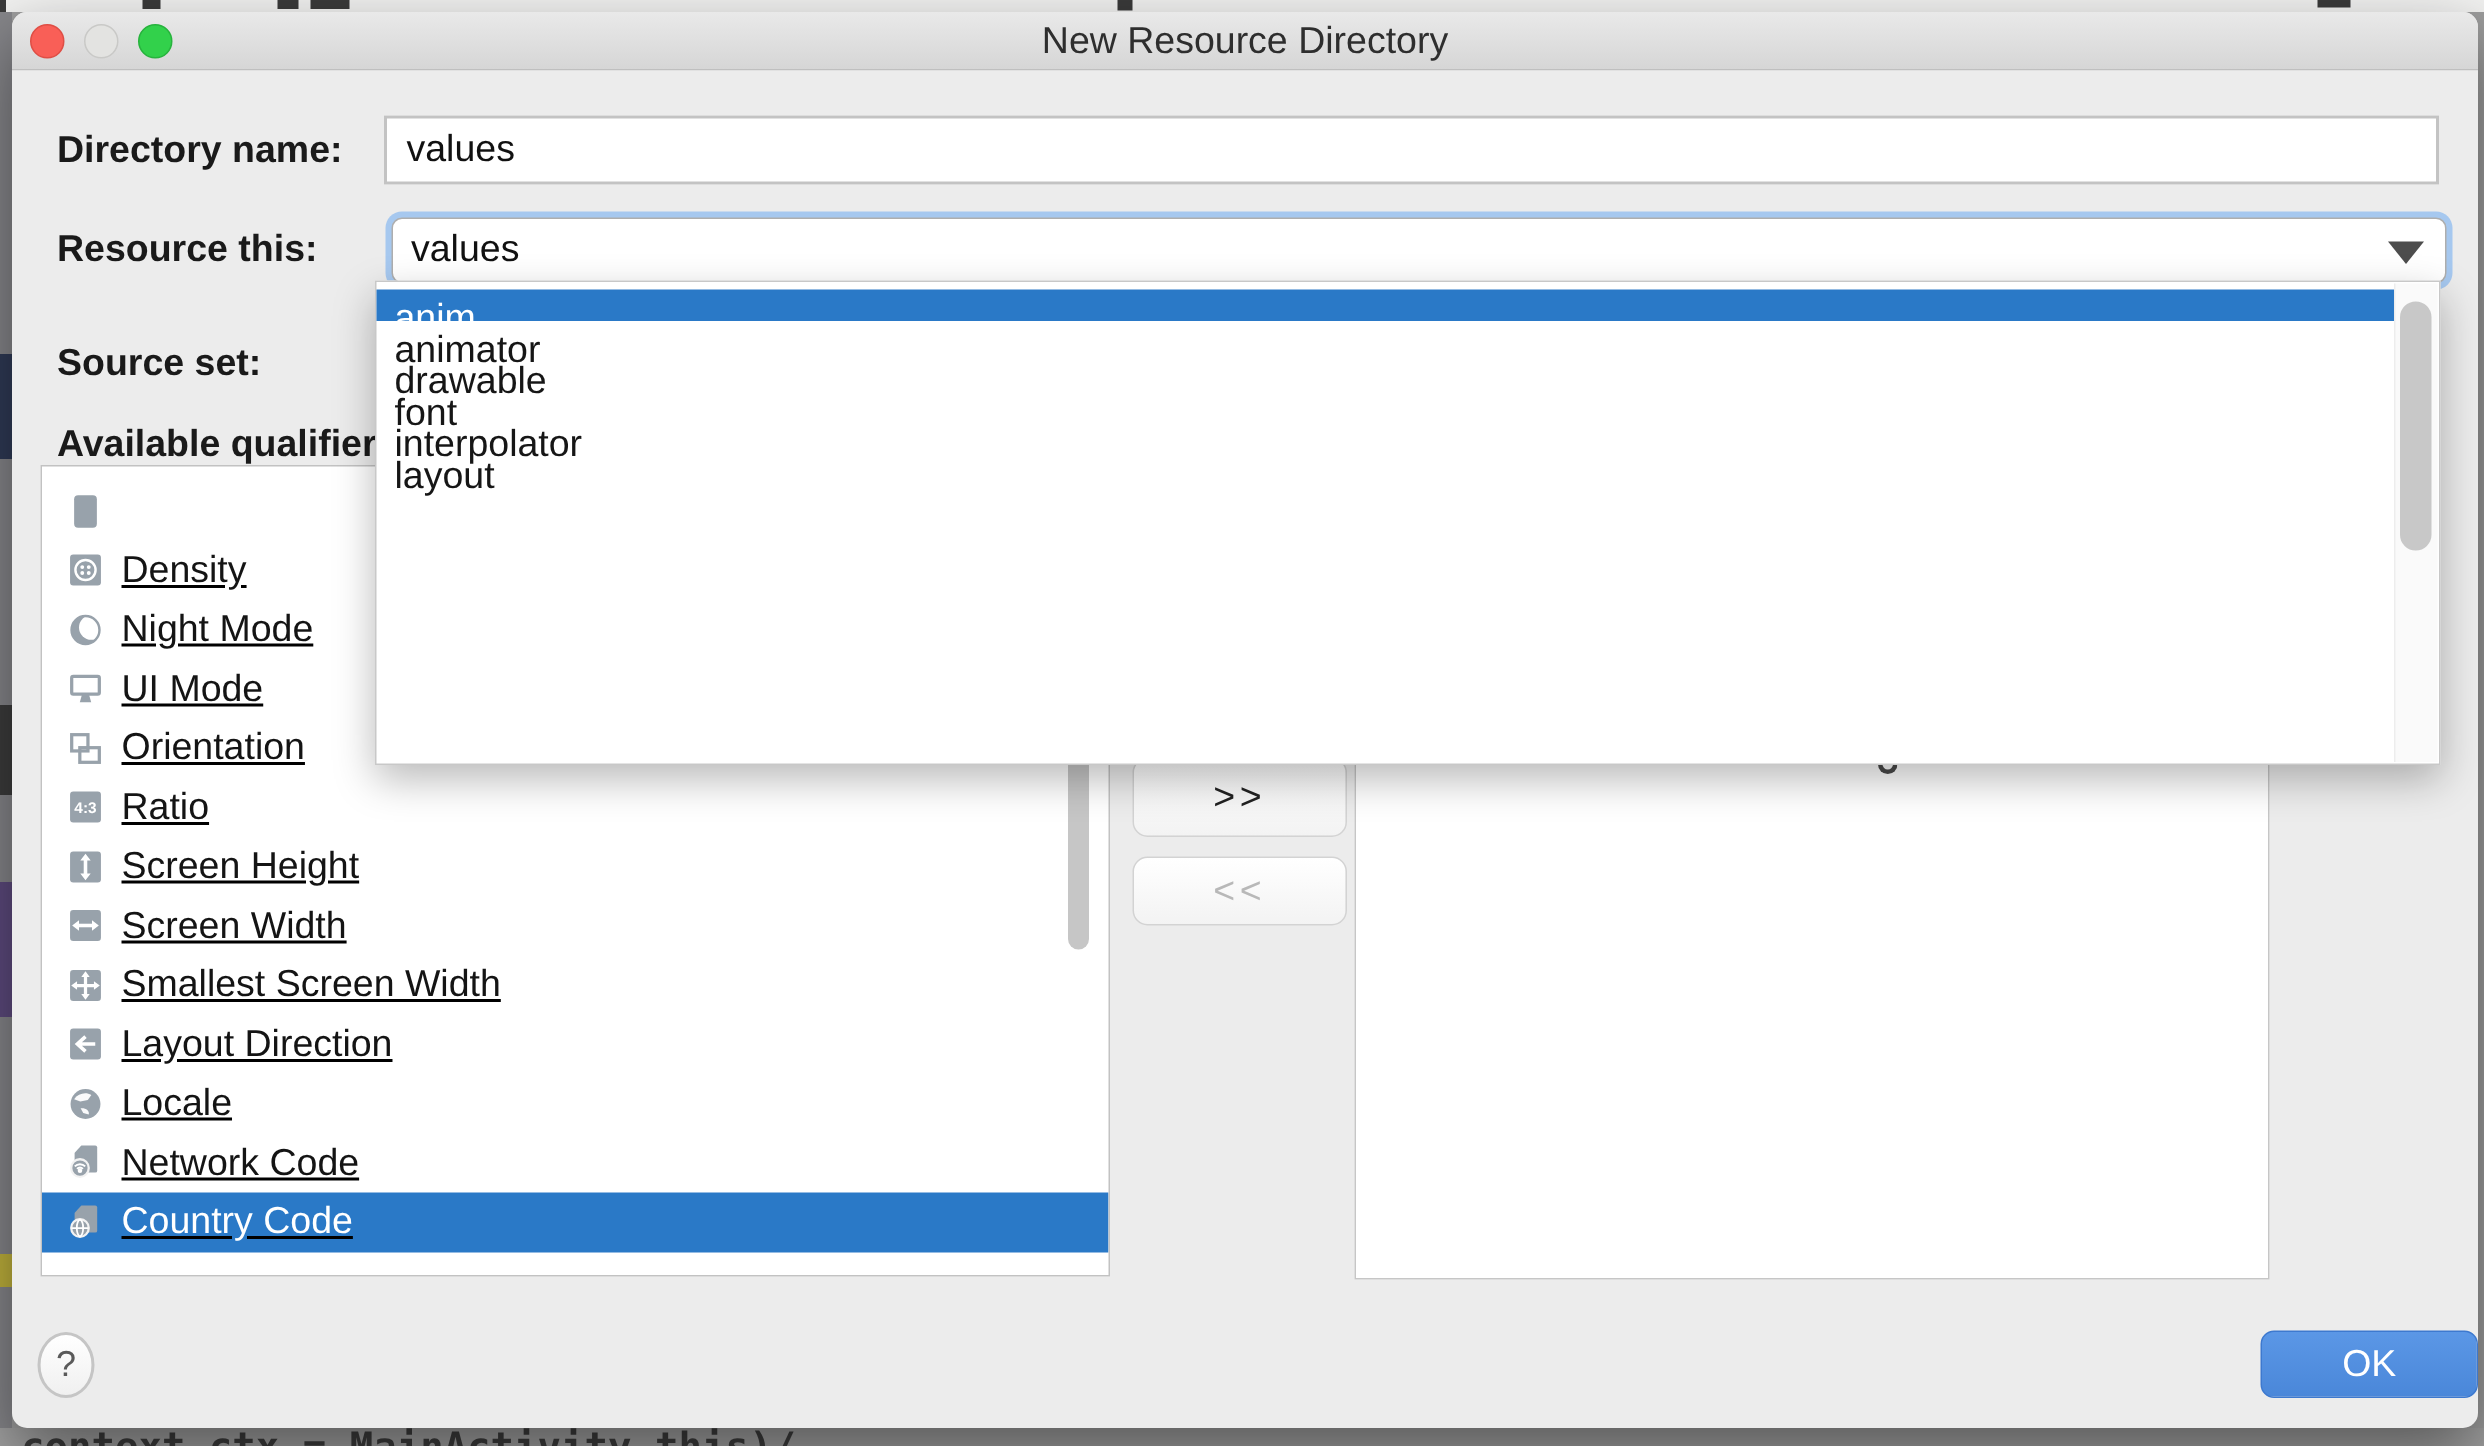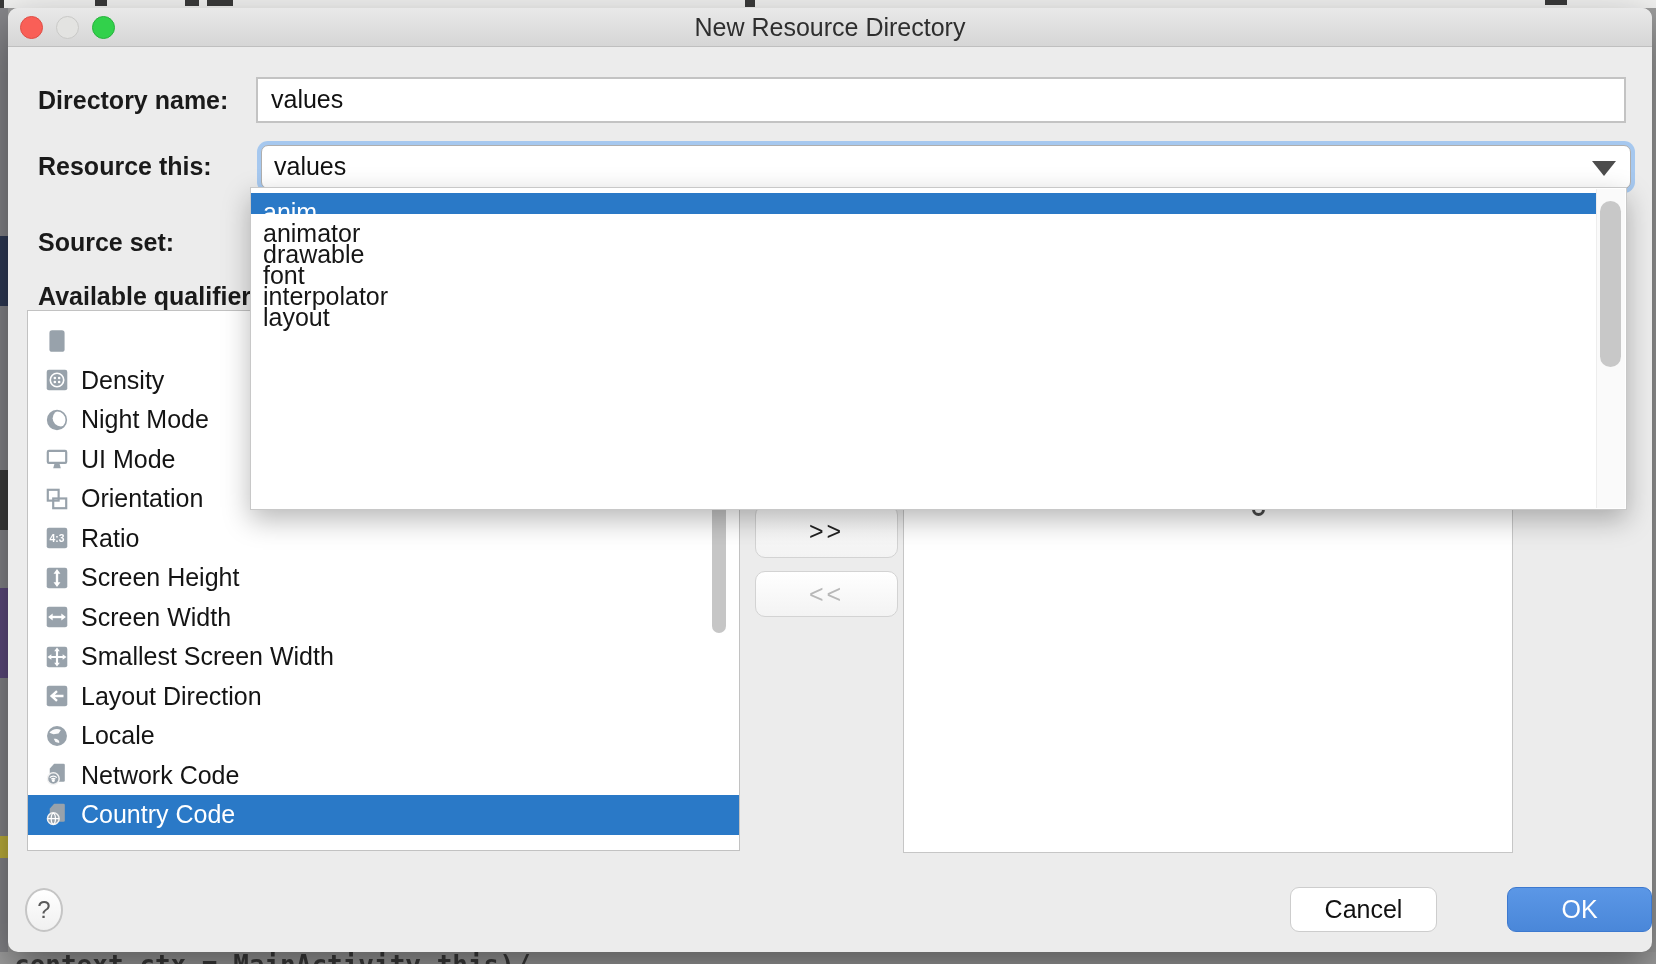--- a/index.html
+++ b/index.html
@@ -41,21 +41,21 @@
   .combo{position:absolute;left:253px;top:137px;width:1370px;height:44px;background:#fff;
          border:1px solid #aeaeae;border-radius:7px;box-sizing:border-box;
          box-shadow:0 0 0 4px var(--focus-ring);}
   .combo .val{display:block;padding-left:12px;line-height:41px;font-size:25px;color:#111;}
   .combo-arrow{position:absolute;right:14px;top:15px;width:0;height:0;
                border-left:12px solid transparent;border-right:12px solid transparent;
                border-top:15px solid #4d4d4d;}
 
   
   .qual-list{position:absolute;left:19px;top:302px;width:713px;height:541px;background:#fff;
-             border:1px solid #c2c2c2;box-sizing:border-box;overflow:hidden;padding-top:10px;}
+             border:1px solid #c2c2c2;box-sizing:border-box;overflow:hidden;padding-top:10px;text-decoration:underline;}
   .qual-row{height:39.5px;display:flex;align-items:center;padding-left:16px;white-space:nowrap;}
   .qual-row.selected{background:var(--sel);}
   .qual-row.selected .qlabel{color:#fff;}
   .qicon{width:26px;height:26px;margin-right:11px;flex:0 0 26px;color:var(--icon-gray);}
   .qicon svg{display:block;}
   .qlabel{font-size:25px;color:#141414;}
   .qual-thumb{position:absolute;left:684px;top:169px;width:14px;height:153px;border-radius:7px;
               background:#c6c6c6;}
 
   
@@ -284,21 +284,20 @@
     <button class="transfer add" id="btnAdd">&gt;&gt;</button>
     <button class="transfer remove disabled" id="btnRemove">&lt;&lt;</button>
 
     <div class="chosen-panel">
       <div class="descender"></div>
     </div>
 
     <div class="help-btn">
       <span>?</span>
     </div>
-    <button class="btn cancel">Cancel</button>
     <button class="btn ok">OK</button>
 
     <div class="popup" id="popup">
       <div class="menu-item selected">anim</div>
         <div class="menu-item">animator</div>
         <div class="menu-item">drawable</div>
         <div class="menu-item">font</div>
         <div class="menu-item">interpolator</div>
         <div class="menu-item">layout</div>
         <div class="popup-track">

